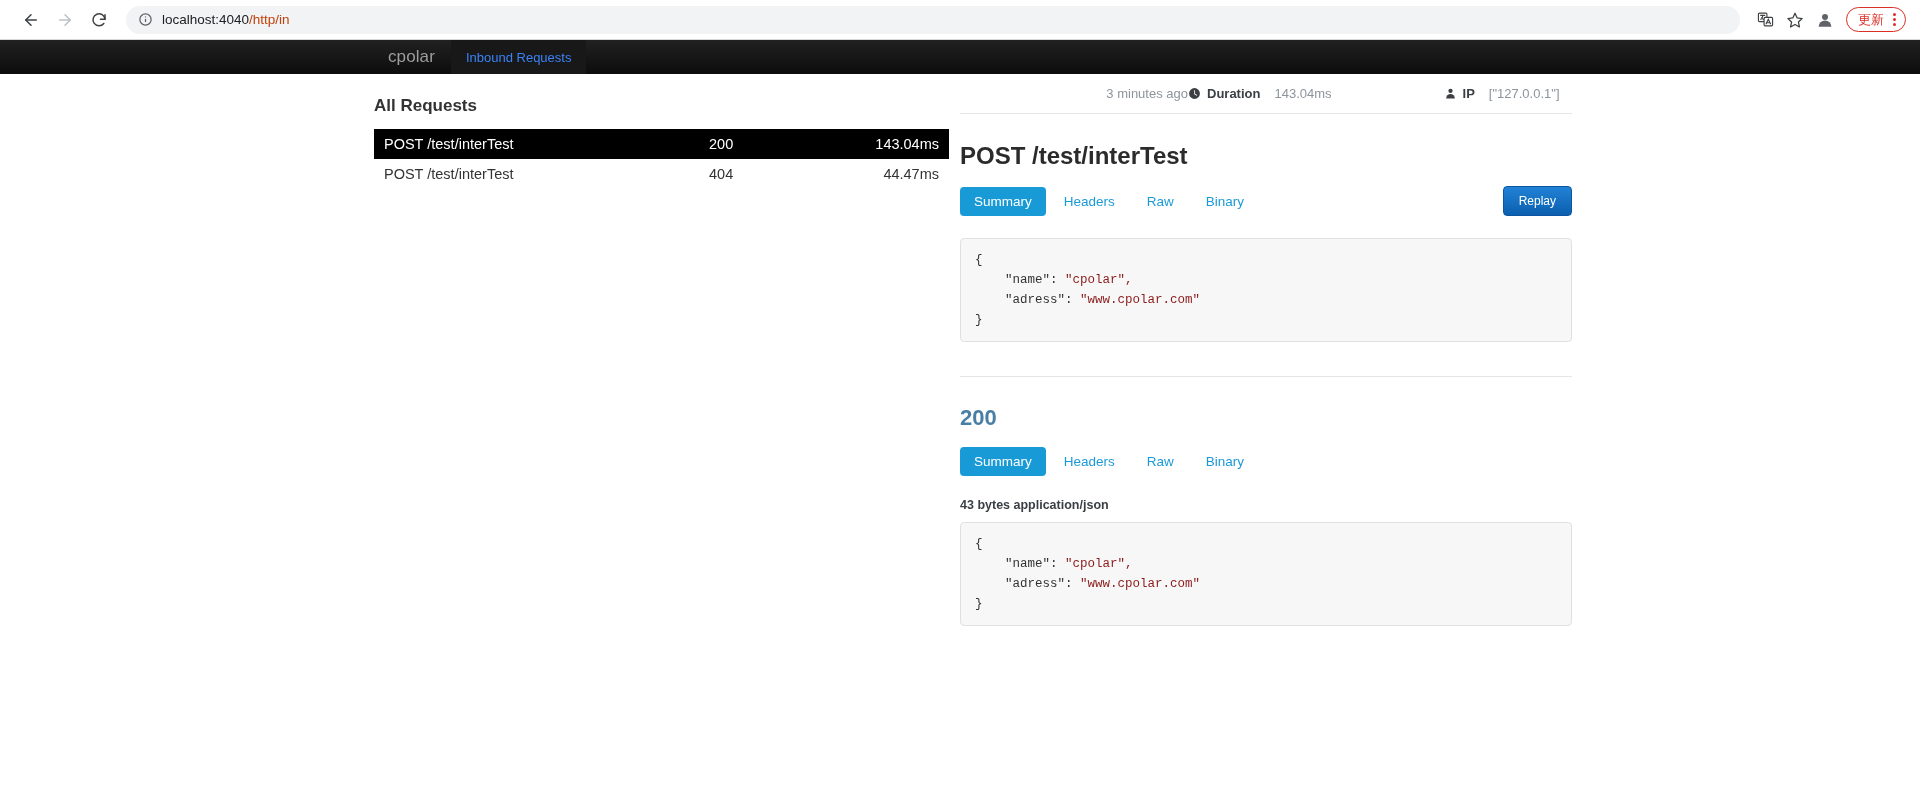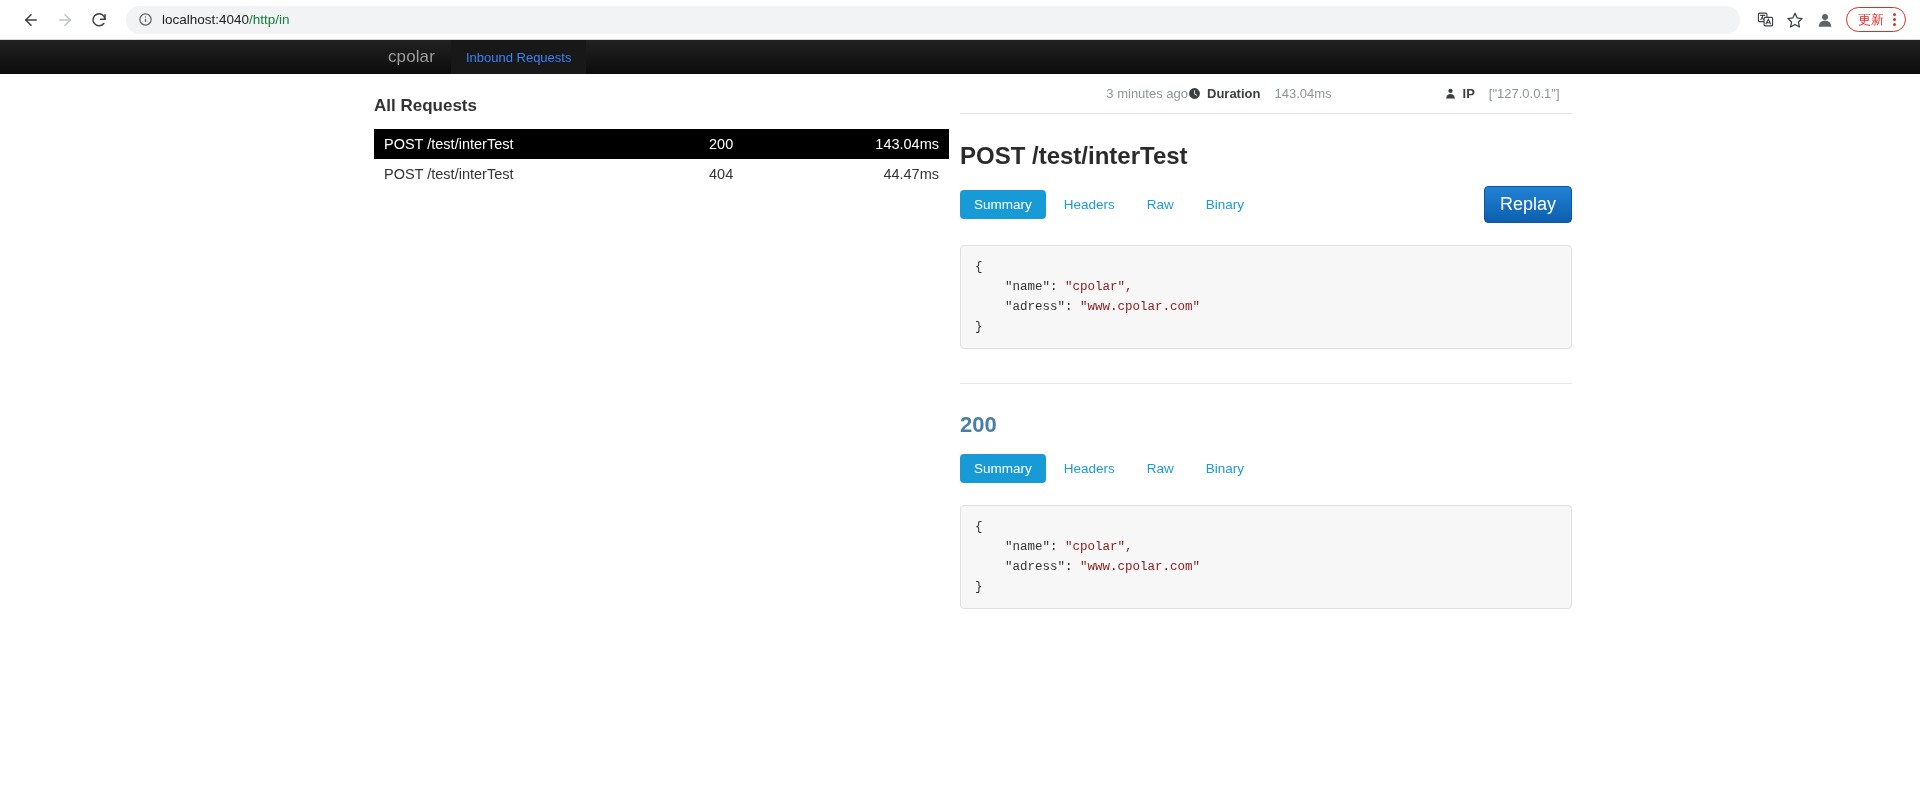--- a/index.html
+++ b/index.html
@@ -41,21 +41,21 @@
     min-width: 0;
   }
   .omnibox .info-icon { margin-right: 9px; flex: 0 0 auto; }
   .omnibox .url {
     font-size: 13.5px;
     color: #202124;
     white-space: nowrap;
     overflow: hidden;
   }
   .url .host { color: #202124; }
-  .url .path { color: #15803d; }
+  .url .path { color: #c2410c; }
   .chrome-right {
     display: flex;
     align-items: center;
     flex: 0 0 auto;
   }
   .icon-btn {
     width: 30px; height: 30px;
     display: flex; align-items: center; justify-content: center;
   }
   .update-btn {
@@ -179,21 +179,21 @@
     border-radius: 4px;
   }
   .tab.active {
     background: #189ad6;
     color: #ffffff;
   }
   .replay-btn {
     margin-left: auto;
     background: linear-gradient(180deg, #2182d6 0%, #0c5fae 100%);
     color: #fff;
-    font-size: 18px;
+    font-size: 12px;
     padding: 7px 15px;
     border-radius: 4px;
     border: 1px solid #0b56a0;
   }
 
   .bytes-line {
     font-size: 12.5px;
     font-weight: bold;
     color: #3b3f44;
     margin-bottom: 10px;
@@ -371,20 +371,21 @@
 
       <div class="tabs-row">
         <div class="tabs">
           <div class="tab active">Summary</div>
           <div class="tab">Headers</div>
           <div class="tab">Raw</div>
           <div class="tab">Binary</div>
         </div>
       </div>
 
+      <div class="bytes-line">43 bytes application/json</div>
       <div class="code-box"><span class="key">{</span>
 <span class="key">    "name":</span><span class="val"> "cpolar",</span>
 <span class="key">    "adress":</span><span class="val"> "www.cpolar.com"</span>
 <span class="key">}</span></div>
     </div>
 
   </div>
 </div>
 
 </body></html>

